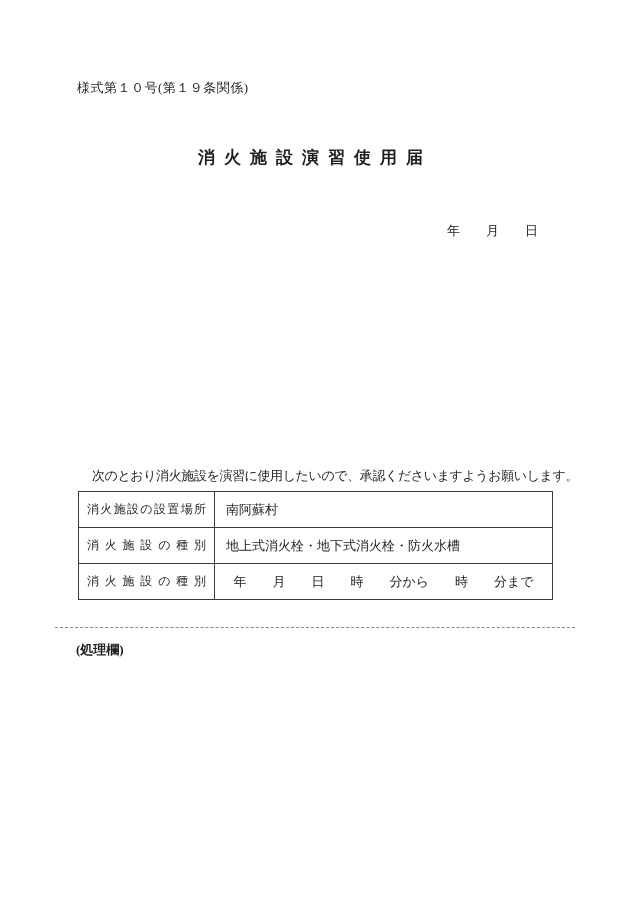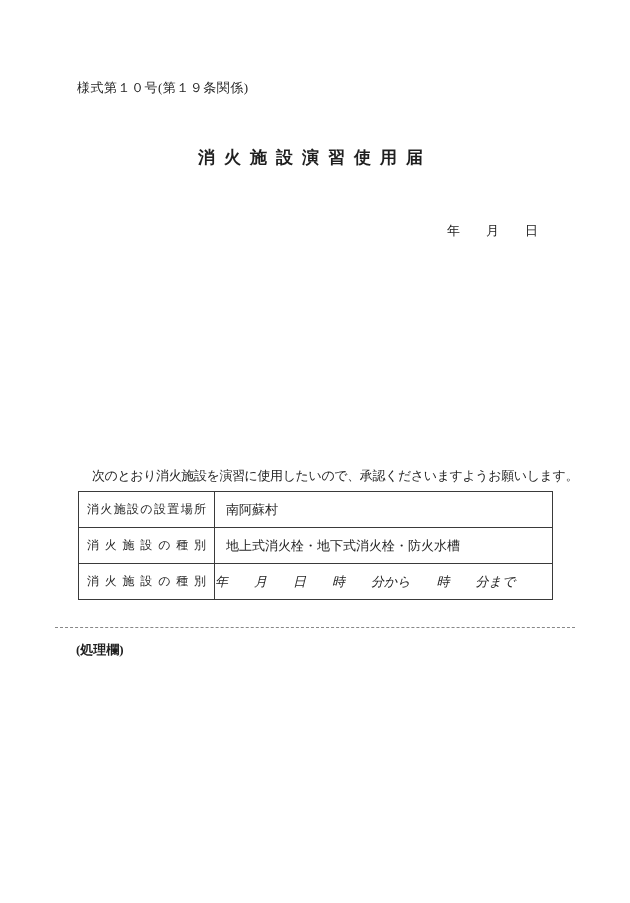--- a/index.html
+++ b/index.html
@@ -90,23 +90,23 @@
     padding: 0 8px;
     font-size: 12px;
     text-align: justify;
     text-align-last: justify;
     -moz-text-align-last: justify;
   }
   .form-table td.value-cell {
     padding: 0 11px;
   }
   .form-table td.value-cell.center {
+    text-align: center;
     padding: 0;
     white-space: pre;
-    font-style: italic;
   }
   .cut-line {
     position: absolute;
     left: 55px;
     top: 627px;
     width: 520px;
     border-top: 1px dashed #888;
   }
   .processing-label {
     position: absolute;

